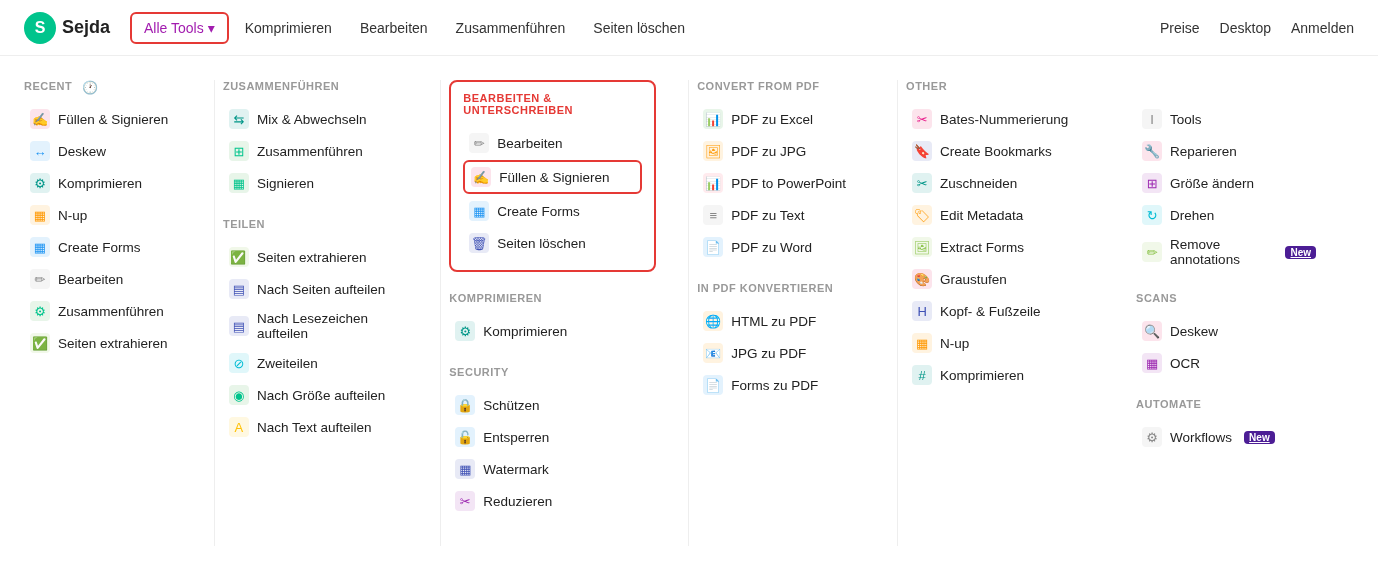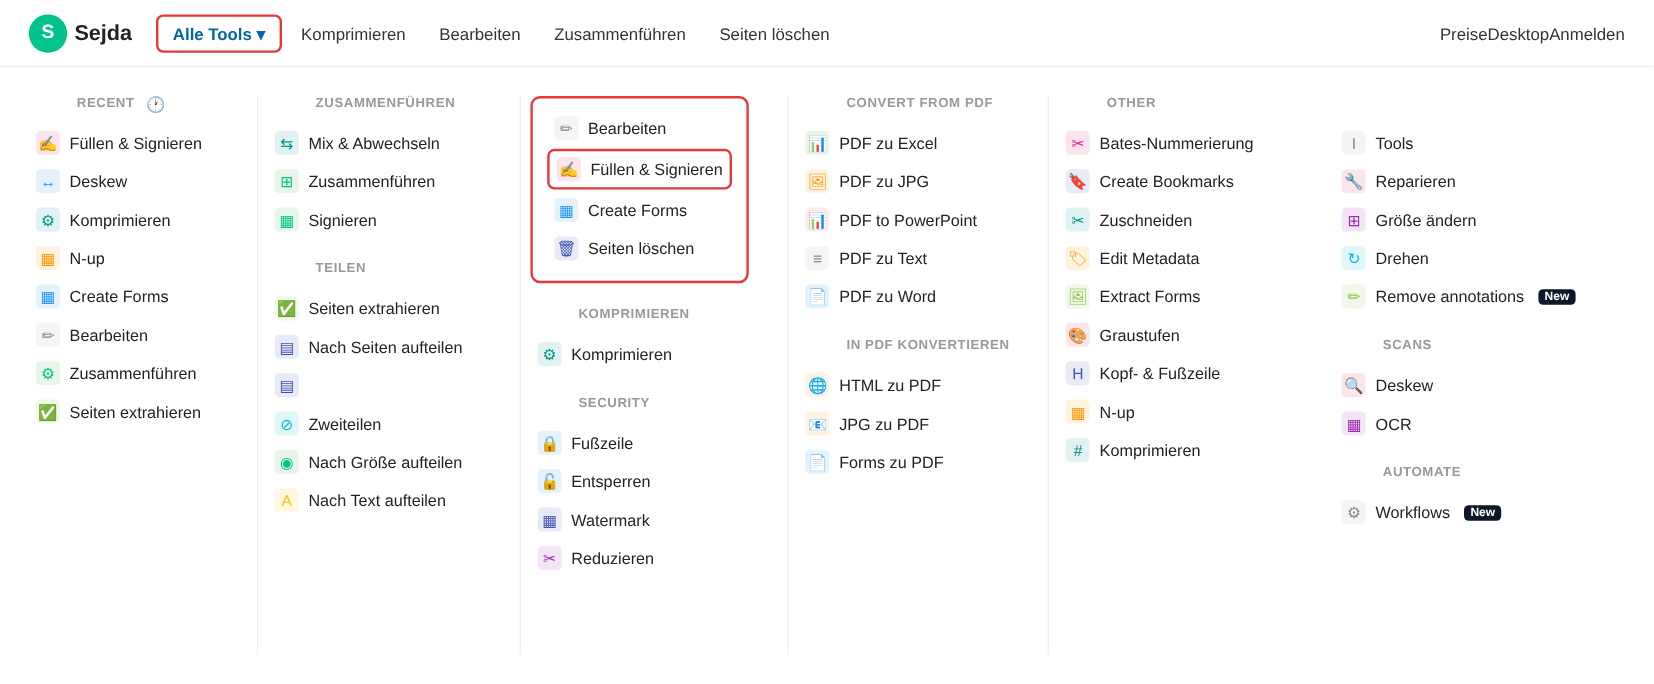--- a/index.html
+++ b/index.html
@@ -36,27 +36,28 @@
     .nav-item {
       padding: 6px 12px;
       cursor: pointer;
       border-radius: 6px;
       font-size: 14px;
       color: #333;
       display: flex; align-items: center; gap: 4px;
     }
     .nav-item.active {
       border: 2px solid #e53935;
-      color: #0369a1;
-      font-weight: 700;
+      color: #a21caf;
+      font-weight: 400;
     }
     .nav-right {
       margin-left: auto;
       display: flex;
       align-items: center;
+      gap: 20px;
     }
     .nav-right-item {
       font-size: 14px;
       color: #333;
       cursor: pointer;
     }
 
     
     .dropdown-panel {
       display: flex;
@@ -77,21 +78,20 @@
     .col-other { min-width: 230px; }
     .col-other2 { min-width: 200px; }
 
     .section-title {
       font-size: 11px;
       font-weight: 600;
       color: #999;
       letter-spacing: 0.5px;
       margin-bottom: 12px;
       text-transform: uppercase;
-      margin-left: 40px;
     }
 
     .menu-item {
       display: flex;
       align-items: center;
       gap: 8px;
       padding: 5px 6px;
       border-radius: 6px;
       cursor: pointer;
       margin-bottom: 2px;
@@ -123,26 +123,27 @@
 
     
     .menu-item.highlighted {
       border: 2px solid #e53935;
       border-radius: 6px;
     }
 
     
     .badge-new {
       font-size: 10px;
-      background: #0f172a;
+      background: #4c1d95;
       color: white;
       border-radius: 4px;
       padding: 1px 5px;
       margin-left: 4px;
       font-weight: 600;
+      text-decoration: underline;
     }
 
     
     .ic-bg-green { background: #e8f5e9; }
     .ic-bg-pink { background: #fce4ec; }
     .ic-bg-blue { background: #e3f2fd; }
     .ic-bg-orange { background: #fff3e0; }
     .ic-bg-purple { background: #f3e5f5; }
     .ic-bg-red { background: #ffebee; }
     .ic-bg-teal { background: #e0f2f1; }
@@ -296,20 +297,21 @@
     <div class="menu-item">
       <div class="icon-box ic-bg-indigo">
           <span style="color:#3f51b5;">▤</span>
         </div>
       <span>Nach Seiten aufteilen</span>
     </div>
     <div class="menu-item">
       <div class="icon-box ic-bg-indigo">
           <span style="color:#3f51b5;">▤</span>
         </div>
+      <span>Nach Lesezeichen aufteilen</span>
     </div>
     <div class="menu-item">
       <div class="icon-box ic-bg-cyan">
           <span style="color:#00bcd4;">⊘</span>
         </div>
       <span>Zweiteilen</span>
     </div>
     <div class="menu-item">
       <div class="icon-box ic-bg-green">
           <span style="color:#00c48c;">◉</span>
@@ -321,20 +323,21 @@
           <span style="color:#ffc107;">A</span>
         </div>
       <span>Nach Text aufteilen</span>
     </div>
   </div>
 
   <div class="divider-v"></div>
 
   <div class="col col-bearbeiten">
     <div class="highlight-section">
+      <div class="section-title" style="color:#e53935;">BEARBEITEN &amp; UNTERSCHREIBEN</div>
 
       <div class="menu-item">
         <div class="icon-box ic-bg-gray">
             <span style="color:#888;">✏</span>
           </div>
         <span>Bearbeiten</span>
       </div>
       <div class="menu-item highlighted">
         <div class="icon-box ic-bg-pink">
             <span style="color:#e91e8c;">✍</span>
@@ -363,21 +366,21 @@
         </div>
       <span>Komprimieren</span>
     </div>
 
     <div class="section-gap"></div>
     <div class="section-title">SECURITY</div>
     <div class="menu-item">
       <div class="icon-box ic-bg-blue">
           <span style="color:#2196f3;">🔒</span>
         </div>
-      <span>Fußzeile</span>
+      <span>Schützen</span>
     </div>
     <div class="menu-item">
       <div class="icon-box ic-bg-blue">
           <span style="color:#2196f3;">🔓</span>
         </div>
       <span>Entsperren</span>
     </div>
     <div class="menu-item">
       <div class="icon-box ic-bg-indigo">
           <span style="color:#3f51b5;">▦</span>

